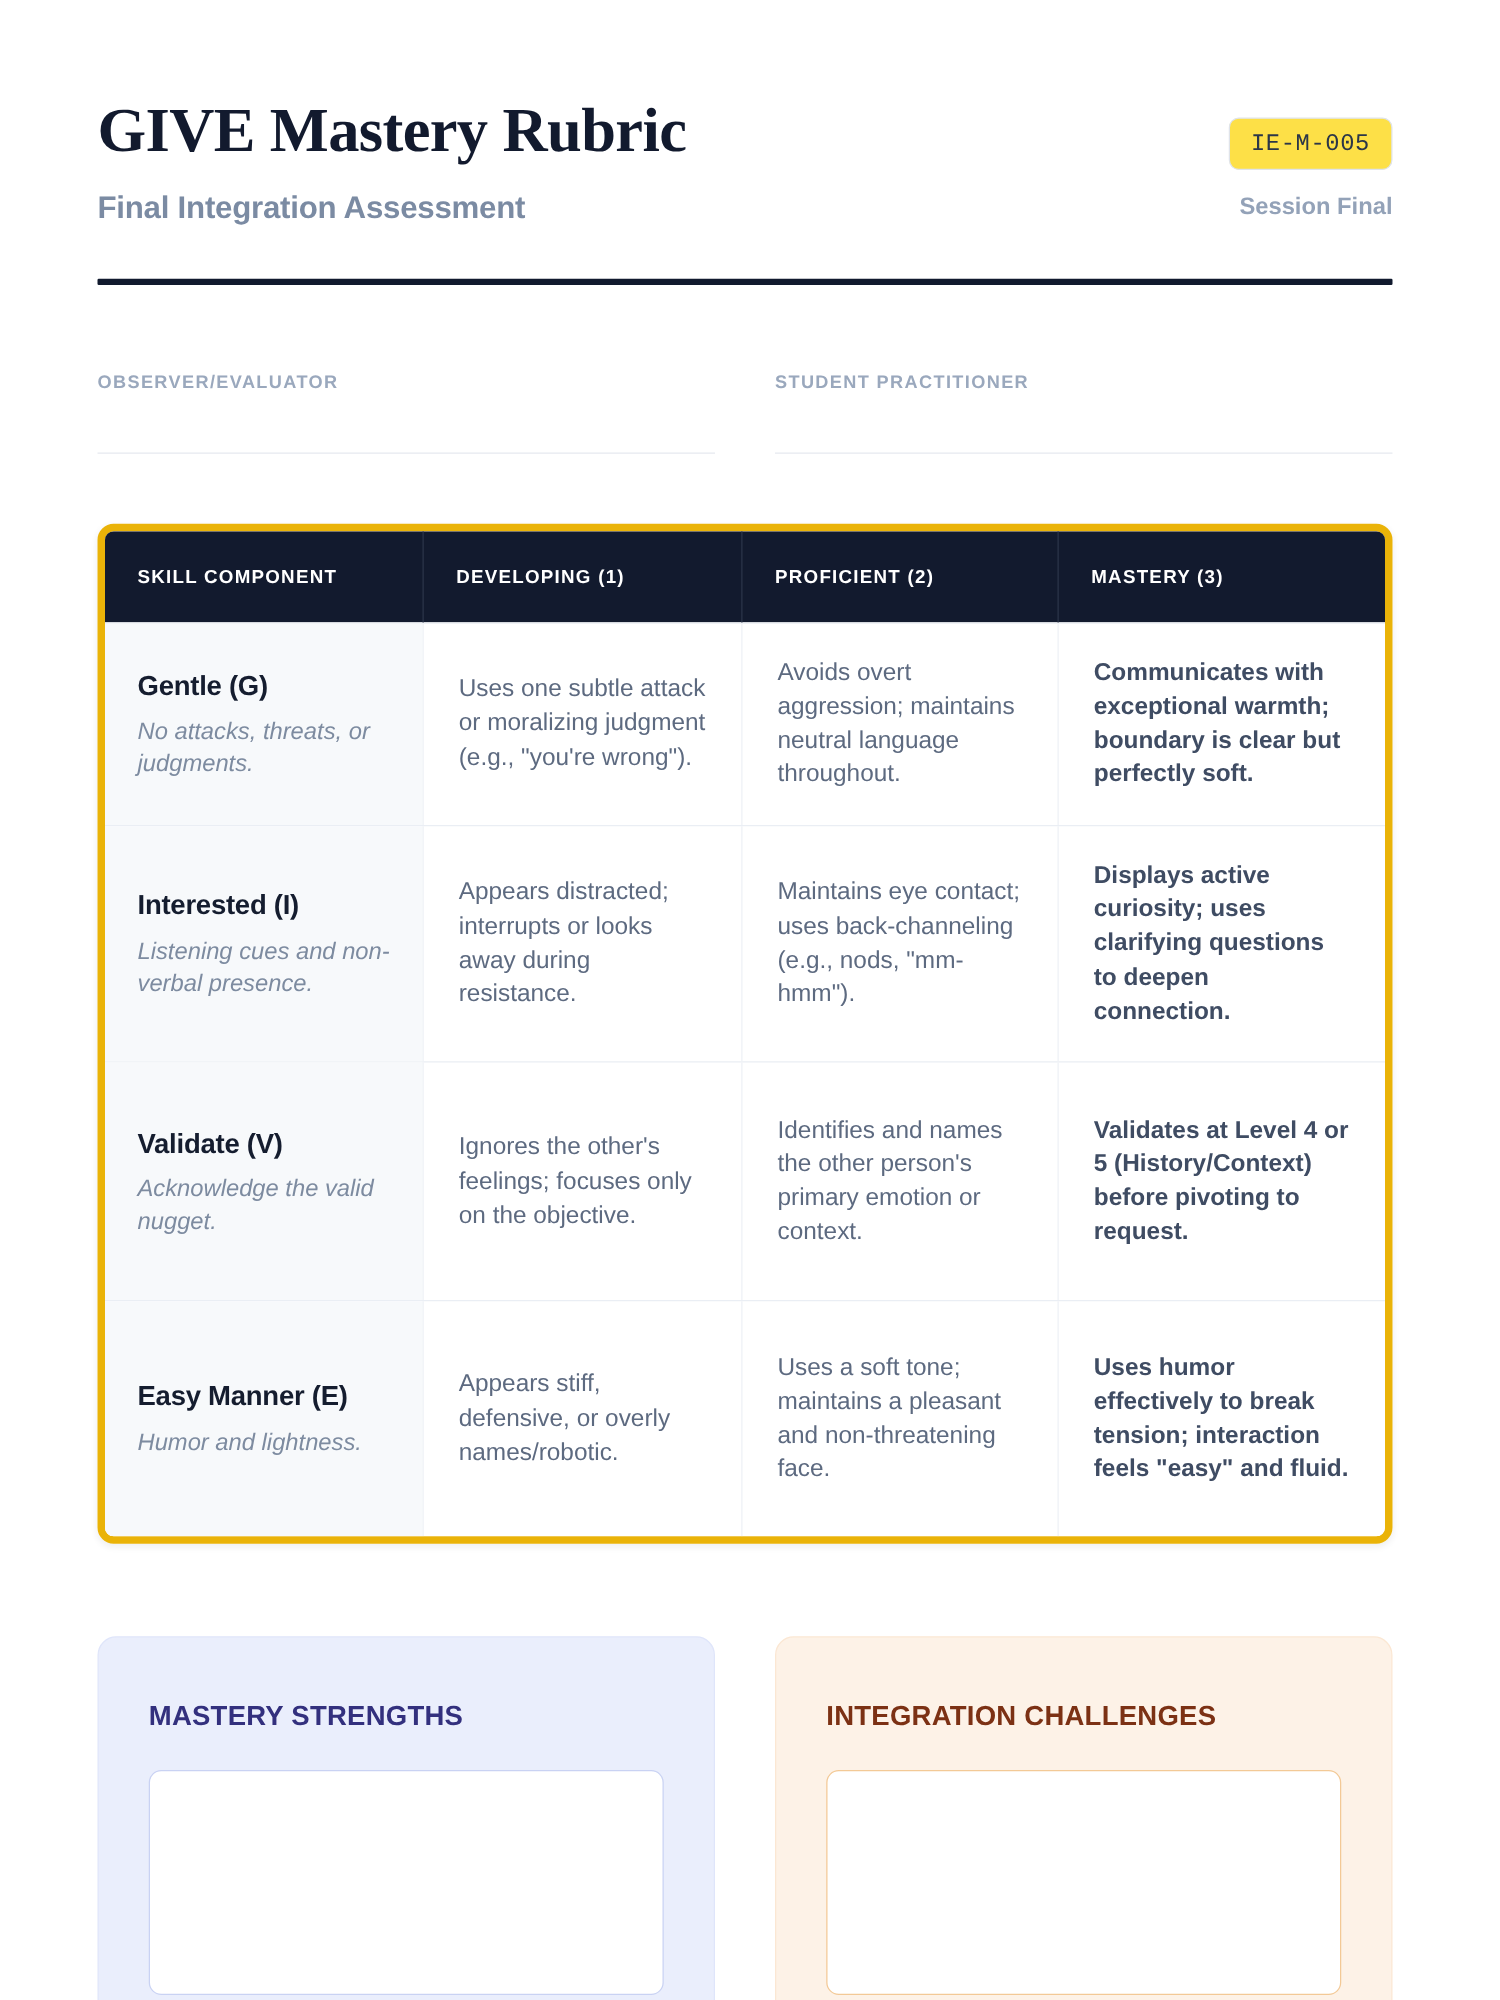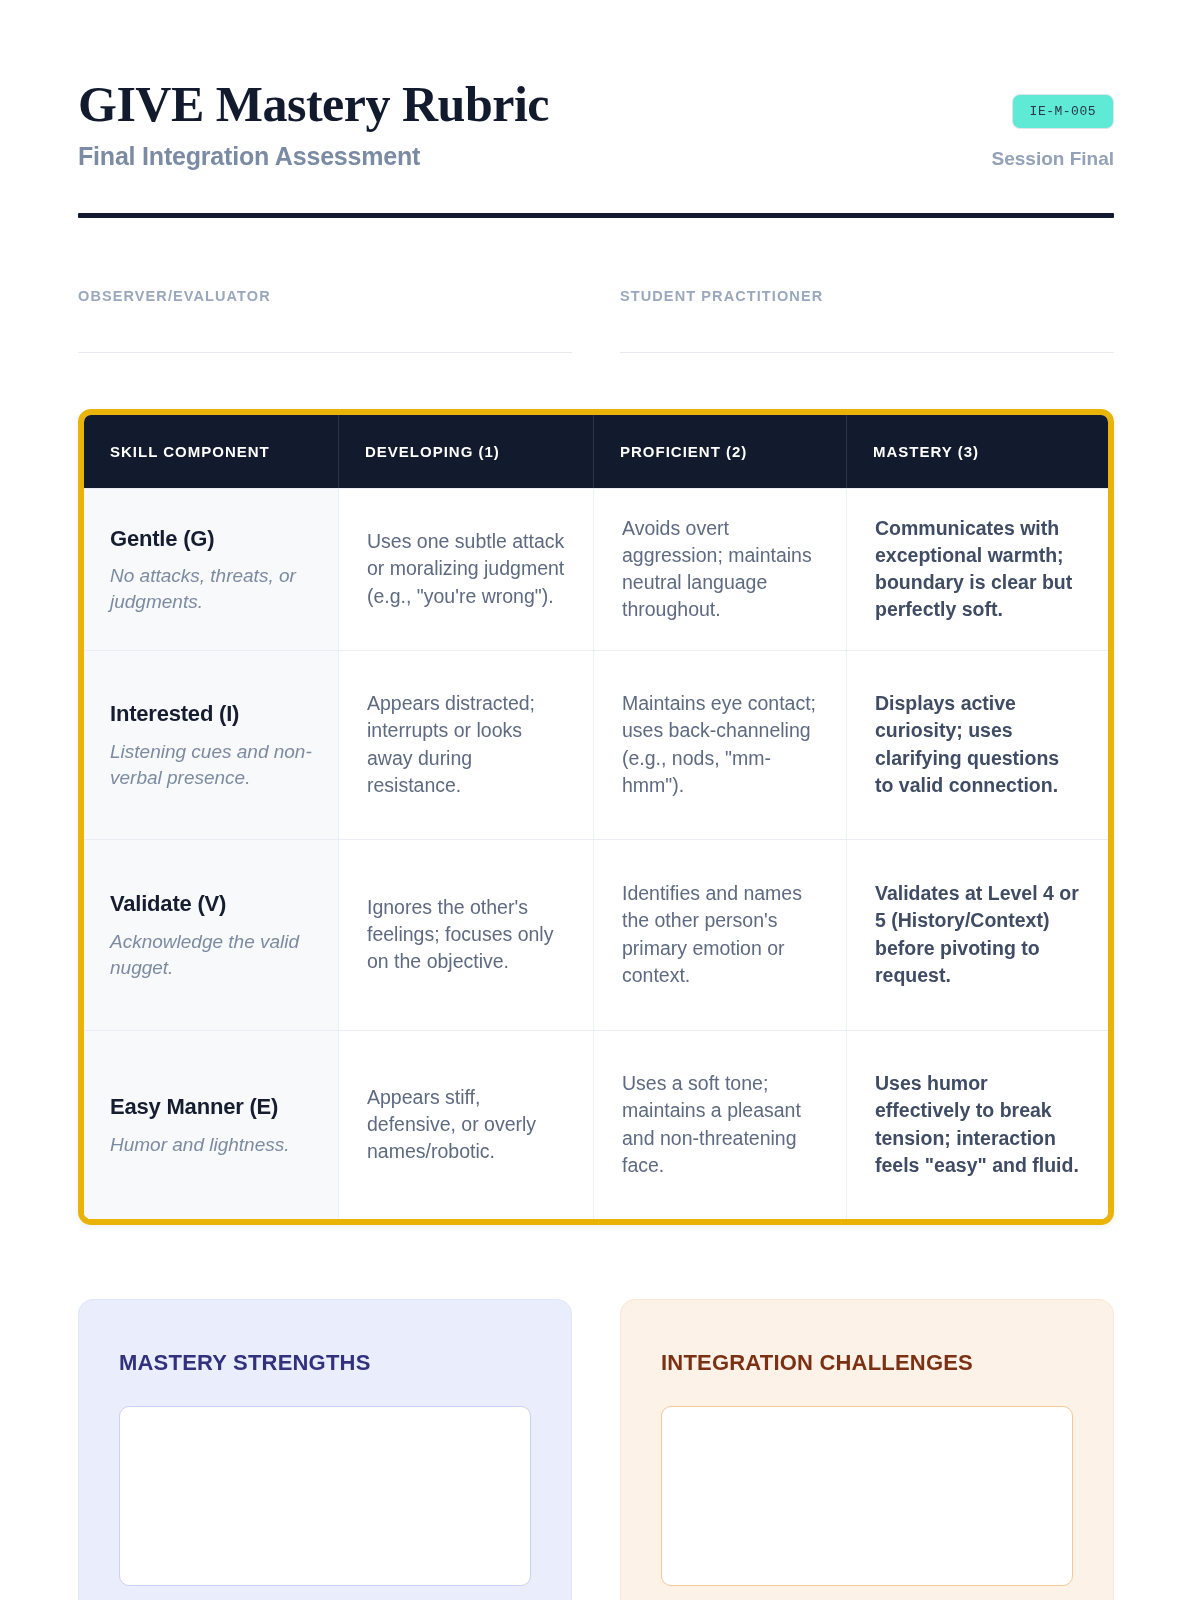--- a/index.html
+++ b/index.html
@@ -35,35 +35,35 @@
     font-weight: 700;
     color: #111827;
     letter-spacing: -0.5px;
     line-height: 1.15;
     color: #121a2e;
   }
   .doc-subtitle {
     font-size: 25px;
     font-weight: 700;
     color: #7b8ba3;
-    margin-top: 8px;
+    margin-top: 18px;
     letter-spacing: -0.2px;
   }
 
   .header-right {
     display: flex;
     flex-direction: column;
     align-items: flex-end;
     padding-top: 18px;
   }
   .doc-code-badge {
     font-family: "Liberation Mono", monospace;
-    font-size: 13px;
+    font-size: 19px;
     color: #2b3648;
-    background: #5eead4;
+    background: #fde047;
     border: 1px solid #dfe3ea;
     border-radius: 8px;
     padding: 9px 17px 9px 17px;
     letter-spacing: 0.5px;
   }
   .doc-session {
     margin-top: 19px;
     font-size: 19px;
     font-weight: 700;
     color: #93a2b8;
@@ -253,21 +253,21 @@
       <div class="cell mastery col-4">Communicates with exceptional warmth; boundary is clear but perfectly soft.</div>
     </div>
 
     <div class="rubric-row row-h2">
       <div class="cell skill col-1">
         <div class="skill-name">Interested (I)</div>
         <div class="skill-desc">Listening cues and non-verbal presence.</div>
       </div>
       <div class="cell col-2">Appears distracted; interrupts or looks away during resistance.</div>
       <div class="cell col-3">Maintains eye contact; uses back-channeling (e.g., nods, "mm-hmm").</div>
-      <div class="cell mastery col-4">Displays active curiosity; uses clarifying questions to valid connection.</div>
+      <div class="cell mastery col-4">Displays active curiosity; uses clarifying questions to deepen connection.</div>
     </div>
 
     <div class="rubric-row row-h3">
       <div class="cell skill col-1">
         <div class="skill-name">Validate (V)</div>
         <div class="skill-desc">Acknowledge the valid nugget.</div>
       </div>
       <div class="cell col-2">Ignores the other's feelings; focuses only on the objective.</div>
       <div class="cell col-3">Identifies and names the other person's primary emotion or context.</div>
       <div class="cell mastery col-4">Validates at Level 4 or 5 (History/Context) before pivoting to request.</div>

